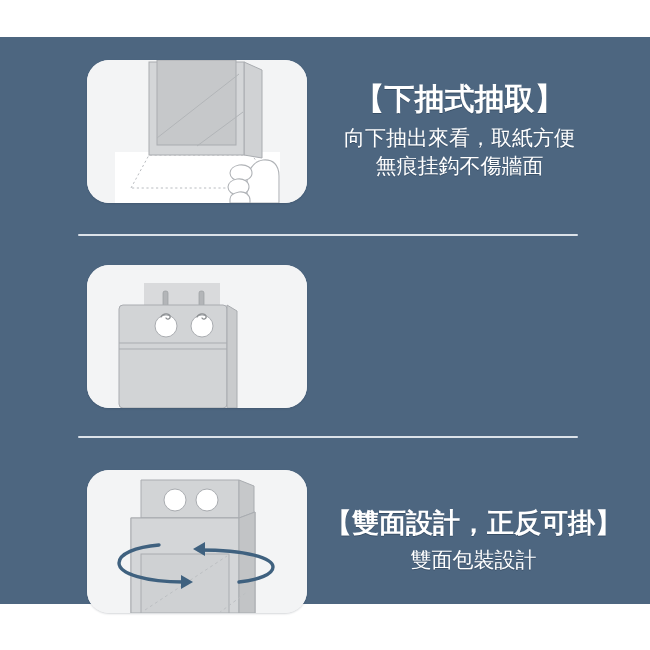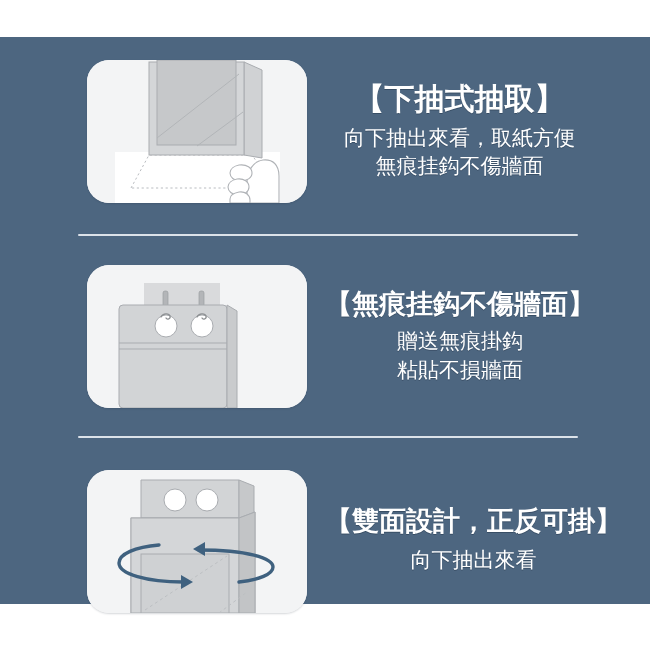--- a/index.html
+++ b/index.html
@@ -64,21 +64,21 @@
   .f-title {
     font-weight: bold;
     font-size: 30px;
     line-height: 1.16;
     letter-spacing: 0px;
     white-space: nowrap;
     color: #ffffff;
     text-shadow: 0 1px 0 rgba(40,58,78,0.55);
   }
   #feature-1 .f-title { font-size: 27px; }
-  #feature-2 .f-title { font-size: 27px; font-family: Liberation Mono, monospace; }
+  #feature-2 .f-title { font-size: 27px; }
 
   .f-sub {
     font-weight: normal;
     font-size: 21px;
     line-height: 1.36;
     color: #ffffff;
     margin-top: 7px;
     text-shadow: 0 1px 0 rgba(40,58,78,0.5);
   }
   .f-sub .ln { display: block; white-space: nowrap; }
@@ -160,27 +160,20 @@
         <line x1="32" y1="78" x2="140" y2="78" stroke="#a9acb0" stroke-width="1"></line>
         <line x1="32" y1="84" x2="140" y2="84" stroke="#a9acb0" stroke-width="1"></line>
 
         <circle cx="79" cy="61" r="11" fill="#ffffff" stroke="#a9acb0" stroke-width="1"></circle>
         <circle cx="115" cy="61" r="11" fill="#ffffff" stroke="#a9acb0" stroke-width="1"></circle>
         <path d="M74 52 C76 48 82 48 83 51 C84 54 80 55 79 53" fill="none" stroke="#8d9093" stroke-width="1.3" stroke-linecap="round"></path>
         <path d="M110 52 C112 48 118 48 119 51 C120 54 116 55 115 53" fill="none" stroke="#8d9093" stroke-width="1.3" stroke-linecap="round"></path>
       </svg>
     </div>
 
-    <div class="text-col">
-      <div class="f-title">【無痕挂鈎不傷牆面】</div>
-      <div class="f-sub">
-        <span class="ln">贈送無痕掛鈎</span>
-        <span class="ln">粘貼不損牆面</span>
-      </div>
-    </div>
   </div>
 
   <div class="divider" id="divider-1"></div>
 
   <div class="feature" id="feature-2">
 
     <div class="illus-card">
       <svg width="220" height="143" viewBox="0 0 220 143" xmlns="http://www.w3.org/2000/svg">
         <rect x="0" y="0" width="220" height="143" fill="#f3f4f5"></rect>
 
@@ -202,18 +195,18 @@
           <path d="M112 80 C160 80 186 88 186 97 C186 104 172 110 152 112"></path>
         </g>
         <path d="M94 105 L106 112 L94 119 Z" fill="#3f617f"></path>
         <path d="M118 72 L106 79 L118 86 Z" fill="#3f617f"></path>
       </svg>
     </div>
 
     <div class="text-col">
       <div class="f-title">【雙面設計，正反可掛】</div>
       <div class="f-sub">
-        <span class="ln">向下抽出來看</span>
+        <span class="ln">雙面包裝設計</span>
       </div>
     </div>
   </div>
 
 </div>
 
 </body></html>

